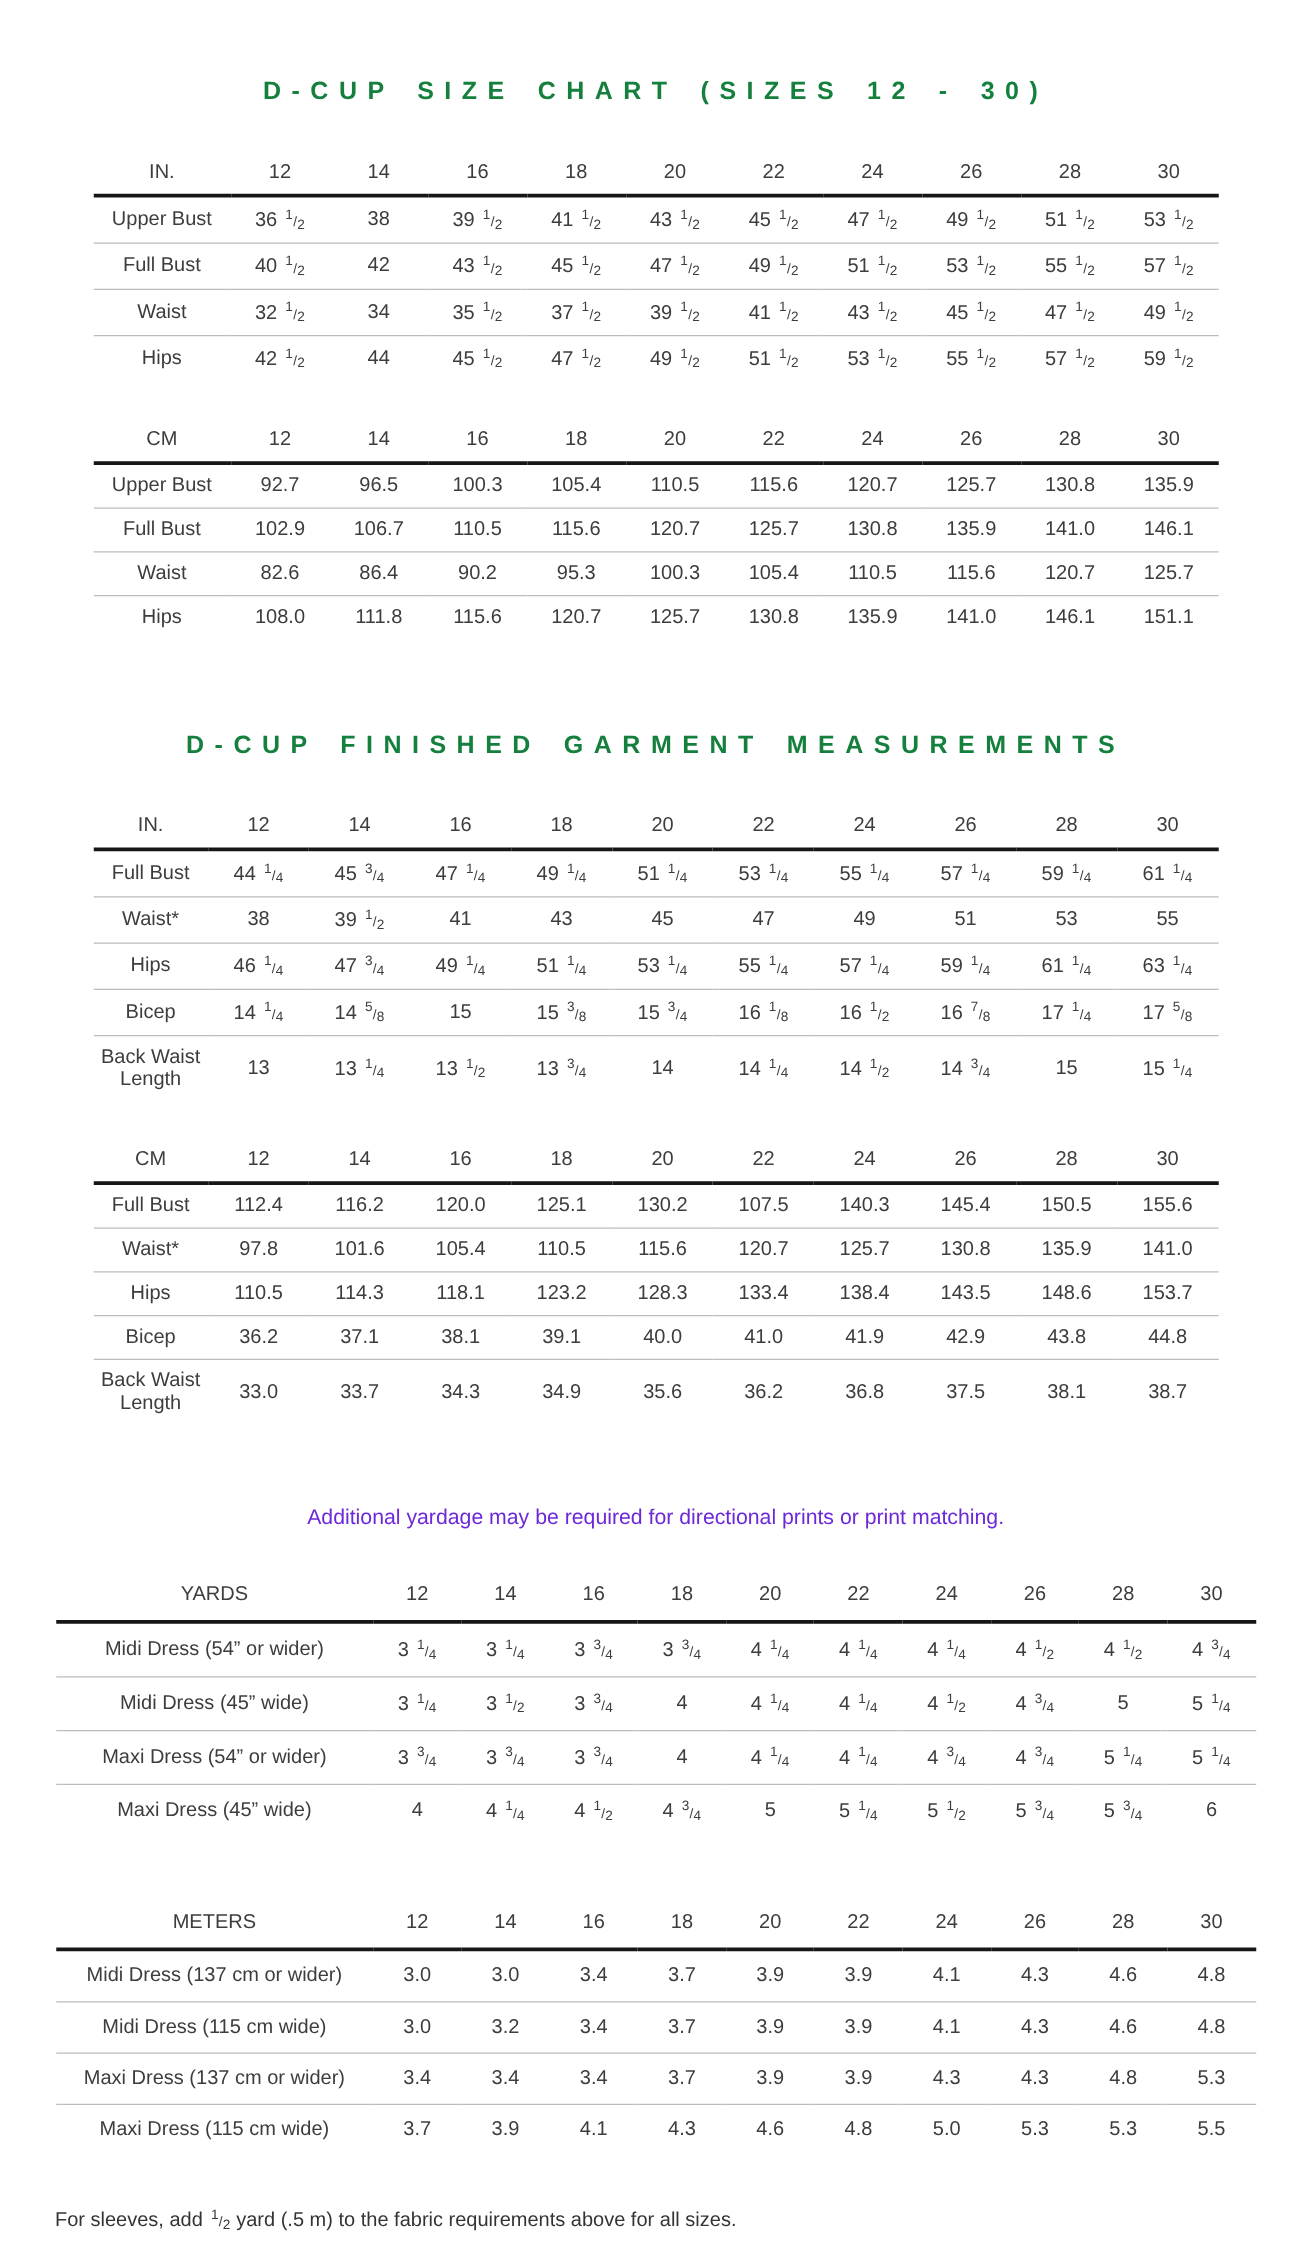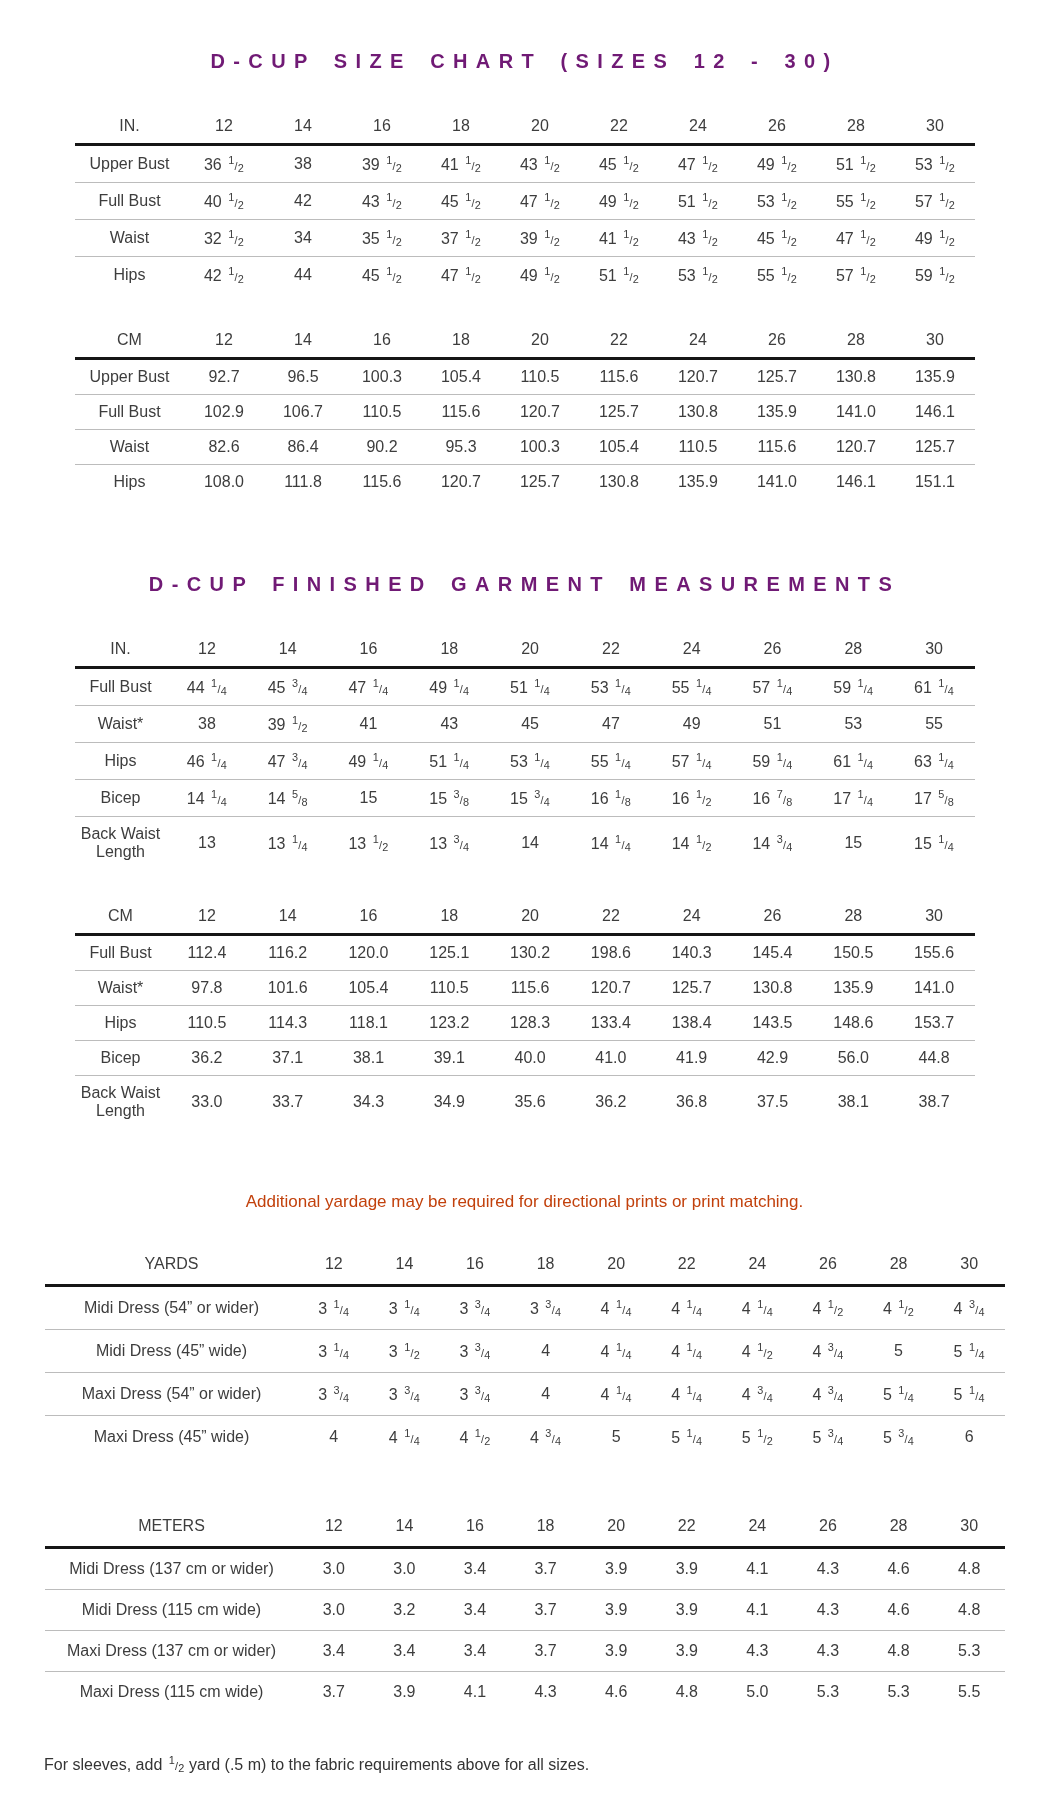--- a/index.html
+++ b/index.html
@@ -9,30 +9,30 @@
     font-family: "Liberation Sans", sans-serif;
     color: #3d3d3d;
     -webkit-font-smoothing: antialiased;
   }
   .page { box-sizing: border-box; padding: 46px 44px 30px 44px; }
 
   .title {
     text-align: center;
     font-size: 20px;
     font-weight: 700;
-    color: #701a75;
+    color: #15803d;
     letter-spacing: 0.42em;
     word-spacing: 0.22em;
-    margin: 4px 0 16px 0;
+    margin: 16px 0 16px 0;
     white-space: nowrap;
   }
   .subtitle {
     text-align: center;
     font-size: 17px;
-    color: #c2410c;
+    color: #6d28d9;
     margin: 10px 0 0 0;
   }
   .footnote {
     text-align: left;
     font-size: 16px;
     color: #343434;
     margin: 42px 0 0 0;
   }
 
   table { border-collapse: collapse; table-layout: fixed; margin: 0 auto; }
@@ -315,21 +315,21 @@
           </tr>
         </thead>
         <tbody>
           <tr>
             <td class="lbl">Full Bust</td>
             <td>112.4</td>
             <td>116.2</td>
             <td>120.0</td>
             <td>125.1</td>
             <td>130.2</td>
-            <td>198.6</td>
+            <td>107.5</td>
             <td>140.3</td>
             <td>145.4</td>
             <td>150.5</td>
             <td>155.6</td>
           </tr>
           <tr>
             <td class="lbl">Waist*</td>
             <td>97.8</td>
             <td>101.6</td>
             <td>105.4</td>
@@ -357,21 +357,21 @@
           <tr>
             <td class="lbl">Bicep</td>
             <td>36.2</td>
             <td>37.1</td>
             <td>38.1</td>
             <td>39.1</td>
             <td>40.0</td>
             <td>41.0</td>
             <td>41.9</td>
             <td>42.9</td>
-            <td>56.0</td>
+            <td>43.8</td>
             <td>44.8</td>
           </tr>
           <tr>
             <td class="lbl">Back Waist Length</td>
             <td>33.0</td>
             <td>33.7</td>
             <td>34.3</td>
             <td>34.9</td>
             <td>35.6</td>
             <td>36.2</td>

